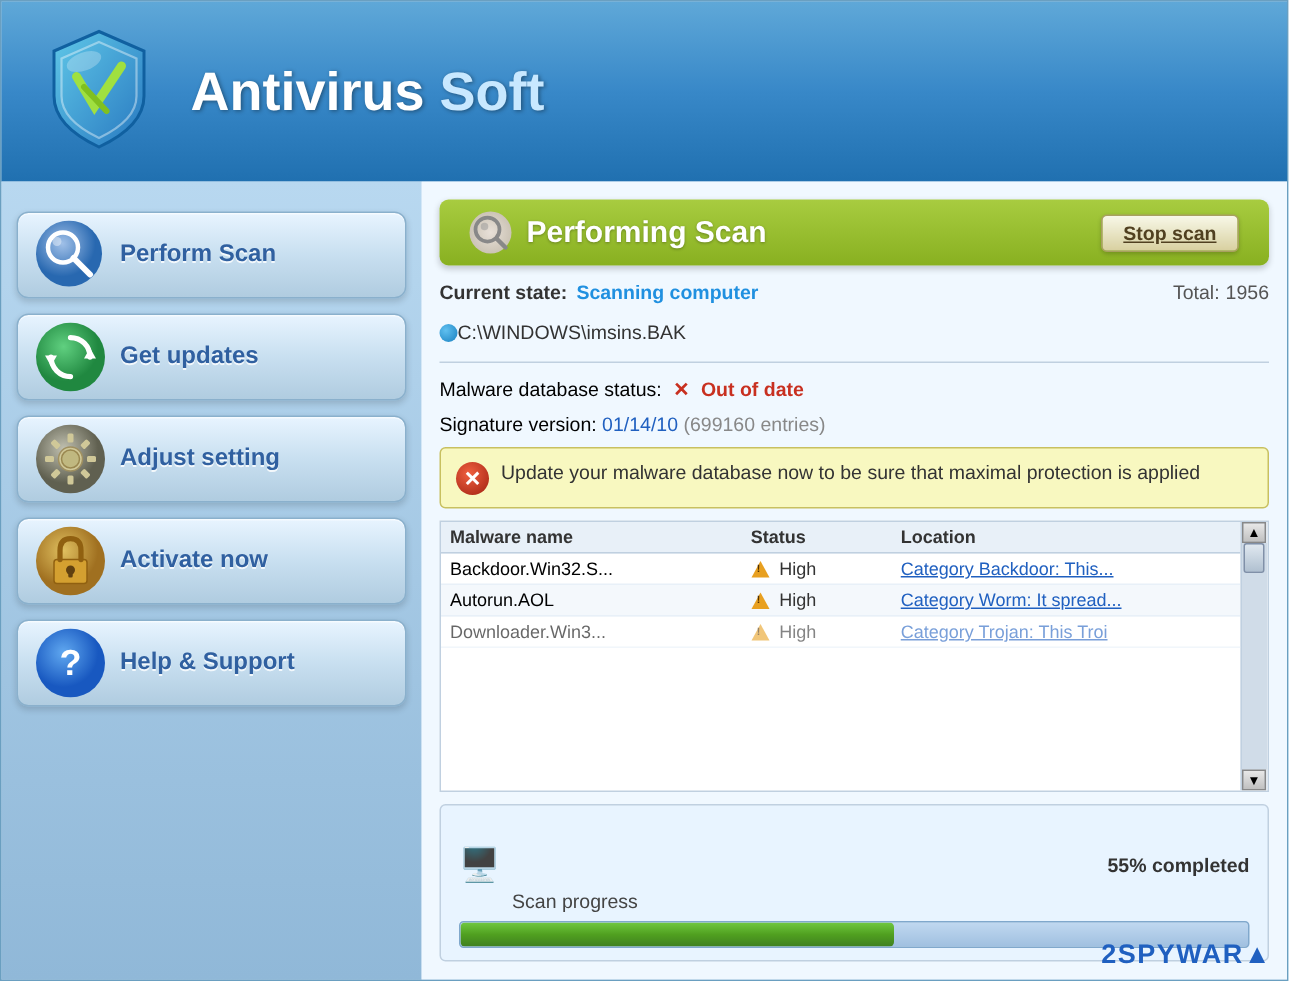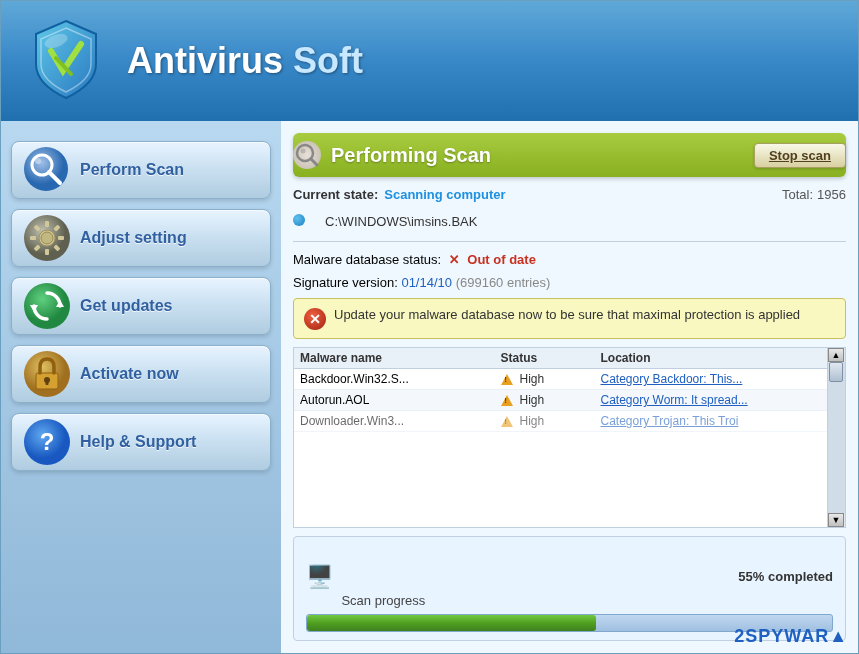--- a/index.html
+++ b/index.html
@@ -137,21 +137,21 @@
       flex-direction: column;
       gap: 8px;
     }
 
     
     .scan-bar {
       background: linear-gradient(180deg, #a8cc40 0%, #88b020 100%);
       border-radius: 6px;
       display: flex;
       align-items: center;
-      padding: 0 0;
+      padding: 0 20px;
       height: 44px;
       box-shadow: 0 2px 4px rgba(0,0,0,0.2);
     }
     .scan-bar-icon {
       width: 28px;
       height: 28px;
       background: radial-gradient(circle, #e8e0d8, #c0b8a8);
       border-radius: 50%;
       margin-right: 10px;
       display: flex;
@@ -188,22 +188,22 @@
       justify-content: space-between;
       padding: 2px 0;
     }
     .state-label { color: #333; font-weight: bold; }
     .state-value { color: #2090e0; font-weight: bold; }
     .state-total { color: #555; }
 
     
     .scan-path-row {
       display: flex;
-      align-items: flex-start;
-      gap: 20px;
+      align-items: center;
+      gap: 0;
       padding: 2px 0;
     }
     .scan-path-circle {
       width: 12px; height: 12px;
       border-radius: 50%;
       background: radial-gradient(circle at 35% 35%, #60c0f0, #1880c0);
       flex-shrink: 0;
     }
     .scan-path-text { color: #333; font-size: 13px; }
 
@@ -376,66 +376,66 @@
               <stop offset="100%" style="stop-color:#2868b0"></stop>
             </radialGradient>
           </defs>
           <circle cx="22" cy="22" r="22" fill="url(#magGrad)"></circle>
           <circle cx="18" cy="18" r="10" fill="none" stroke="white" stroke-width="3"></circle>
           <line x1="25" y1="25" x2="36" y2="36" stroke="white" stroke-width="4" stroke-linecap="round"></line>
           <circle cx="14" cy="14" r="3" fill="rgba(255,255,255,0.4)"></circle>
         </svg>
       </div>
       <span class="btn-label">Perform Scan</span>
-    </div>
-
-    <div class="sidebar-btn">
-      <div class="icon-wrap">
-        <svg viewBox="0 0 46 46" class="gear-svg">
-          <defs>
-            <radialGradient id="gearGrad" cx="40%" cy="35%">
-              <stop offset="0%" style="stop-color:#c0c0b0"></stop>
-              <stop offset="100%" style="stop-color:#606050"></stop>
-            </radialGradient>
-          </defs>
-          <circle cx="23" cy="23" r="23" fill="url(#gearGrad)"></circle>
-          <circle cx="23" cy="23" r="8" fill="#d0c898" stroke="#a09060" stroke-width="1"></circle>
-          <circle cx="23" cy="23" r="4" fill="#808060"></circle>
-
-          <rect x="21" y="6" width="4" height="6" rx="1" fill="#d0c898" transform="rotate(0,23,23)"></rect>
-          <rect x="21" y="6" width="4" height="6" rx="1" fill="#d0c898" transform="rotate(45,23,23)"></rect>
-          <rect x="21" y="6" width="4" height="6" rx="1" fill="#d0c898" transform="rotate(90,23,23)"></rect>
-          <rect x="21" y="6" width="4" height="6" rx="1" fill="#d0c898" transform="rotate(135,23,23)"></rect>
-          <rect x="21" y="6" width="4" height="6" rx="1" fill="#d0c898" transform="rotate(180,23,23)"></rect>
-          <rect x="21" y="6" width="4" height="6" rx="1" fill="#d0c898" transform="rotate(225,23,23)"></rect>
-          <rect x="21" y="6" width="4" height="6" rx="1" fill="#d0c898" transform="rotate(270,23,23)"></rect>
-          <rect x="21" y="6" width="4" height="6" rx="1" fill="#d0c898" transform="rotate(315,23,23)"></rect>
-          <circle cx="23" cy="23" r="6" fill="#c0b880" stroke="#9a8850" stroke-width="1"></circle>
-        </svg>
-      </div>
-      <span class="btn-label">Adjust setting</span>
     </div>
 
     <div class="sidebar-btn">
       <div class="icon-wrap">
         <svg viewBox="0 0 46 46" class="refresh-svg">
           <defs>
             <radialGradient id="refGrad" cx="40%" cy="35%">
               <stop offset="0%" style="stop-color:#60d080"></stop>
               <stop offset="100%" style="stop-color:#208840"></stop>
             </radialGradient>
           </defs>
           <circle cx="23" cy="23" r="23" fill="url(#refGrad)"></circle>
           <path d="M23 10 A13 13 0 0 1 36 23" fill="none" stroke="white" stroke-width="3.5" stroke-linecap="round"></path>
           <polygon points="36,17 40,24 32,24" fill="white"></polygon>
           <path d="M23 36 A13 13 0 0 1 10 23" fill="none" stroke="white" stroke-width="3.5" stroke-linecap="round"></path>
           <polygon points="10,29 6,22 14,22" fill="white"></polygon>
         </svg>
       </div>
       <span class="btn-label">Get updates</span>
+    </div>
+
+    <div class="sidebar-btn">
+      <div class="icon-wrap">
+        <svg viewBox="0 0 46 46" class="gear-svg">
+          <defs>
+            <radialGradient id="gearGrad" cx="40%" cy="35%">
+              <stop offset="0%" style="stop-color:#c0c0b0"></stop>
+              <stop offset="100%" style="stop-color:#606050"></stop>
+            </radialGradient>
+          </defs>
+          <circle cx="23" cy="23" r="23" fill="url(#gearGrad)"></circle>
+          <circle cx="23" cy="23" r="8" fill="#d0c898" stroke="#a09060" stroke-width="1"></circle>
+          <circle cx="23" cy="23" r="4" fill="#808060"></circle>
+
+          <rect x="21" y="6" width="4" height="6" rx="1" fill="#d0c898" transform="rotate(0,23,23)"></rect>
+          <rect x="21" y="6" width="4" height="6" rx="1" fill="#d0c898" transform="rotate(45,23,23)"></rect>
+          <rect x="21" y="6" width="4" height="6" rx="1" fill="#d0c898" transform="rotate(90,23,23)"></rect>
+          <rect x="21" y="6" width="4" height="6" rx="1" fill="#d0c898" transform="rotate(135,23,23)"></rect>
+          <rect x="21" y="6" width="4" height="6" rx="1" fill="#d0c898" transform="rotate(180,23,23)"></rect>
+          <rect x="21" y="6" width="4" height="6" rx="1" fill="#d0c898" transform="rotate(225,23,23)"></rect>
+          <rect x="21" y="6" width="4" height="6" rx="1" fill="#d0c898" transform="rotate(270,23,23)"></rect>
+          <rect x="21" y="6" width="4" height="6" rx="1" fill="#d0c898" transform="rotate(315,23,23)"></rect>
+          <circle cx="23" cy="23" r="6" fill="#c0b880" stroke="#9a8850" stroke-width="1"></circle>
+        </svg>
+      </div>
+      <span class="btn-label">Adjust setting</span>
     </div>
 
     <div class="sidebar-btn">
       <div class="icon-wrap">
         <svg viewBox="0 0 46 46" class="lock-svg">
           <defs>
             <radialGradient id="lockGrad" cx="40%" cy="35%">
               <stop offset="0%" style="stop-color:#e0c060"></stop>
               <stop offset="100%" style="stop-color:#a07020"></stop>
             </radialGradient>

